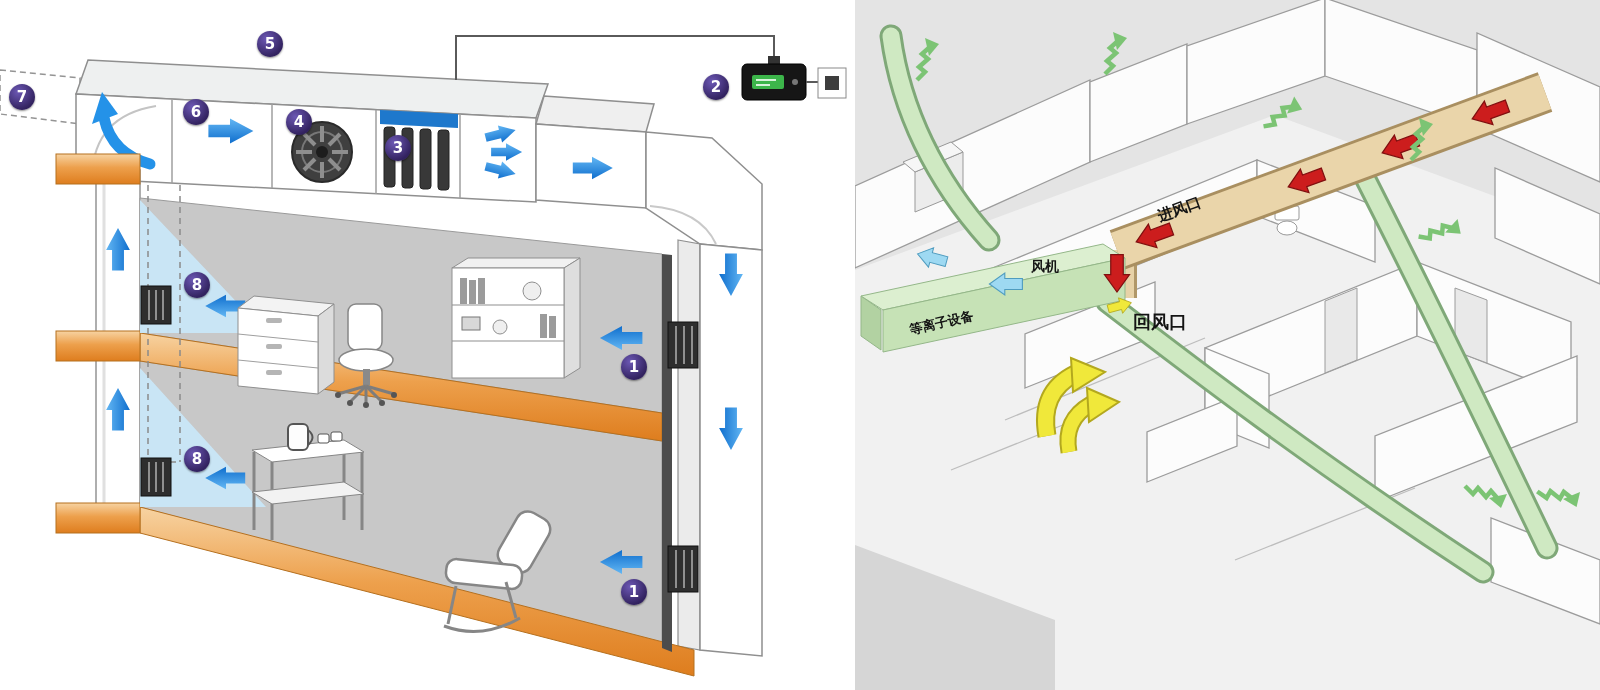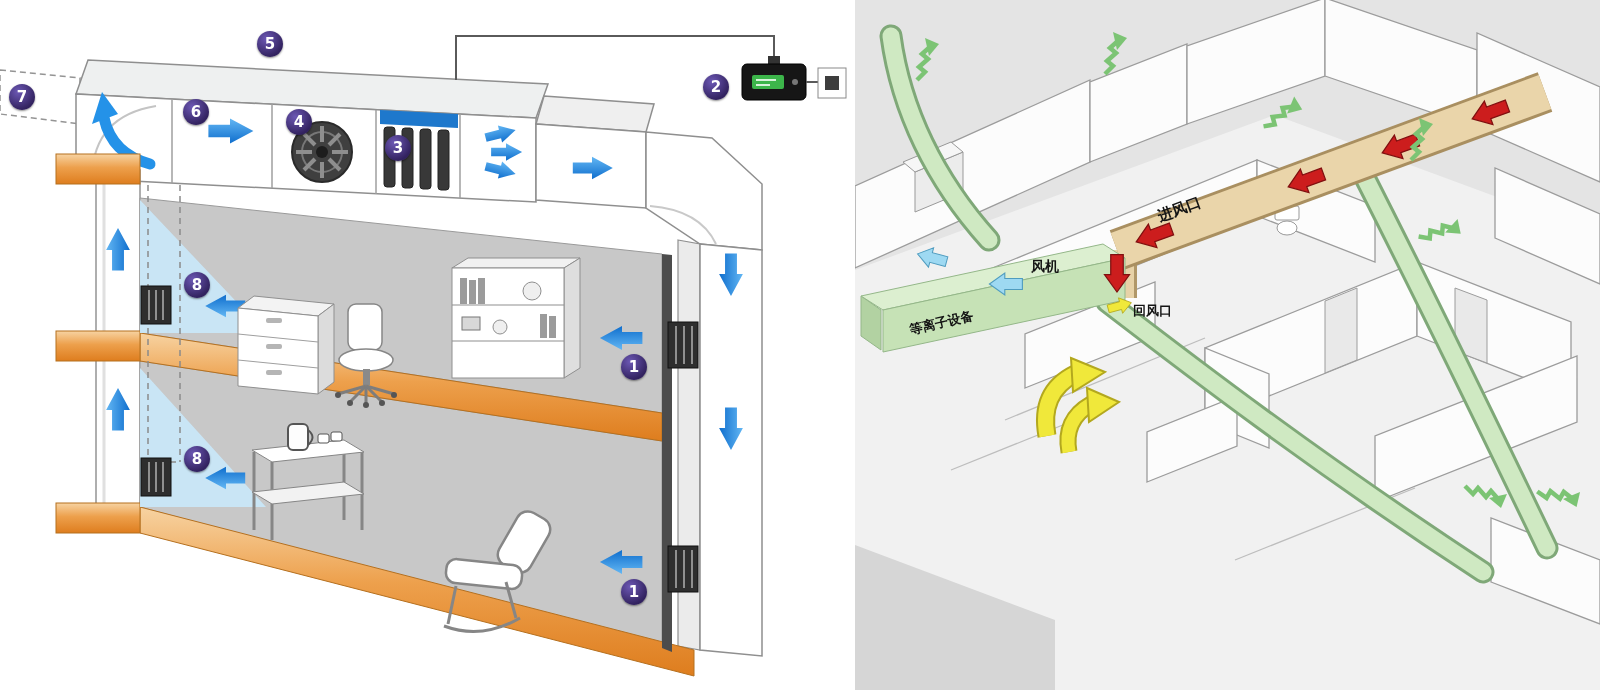--- a/index.html
+++ b/index.html
@@ -353,16 +353,16 @@
         <use href="#zz" transform="translate(420,110) rotate(35)"></use>
         <use href="#zz" transform="translate(556,140)"></use>
         <use href="#zz" transform="translate(580,225) rotate(55)"></use>
         <use href="#zz" transform="translate(630,486) rotate(90)"></use>
         <use href="#zz" transform="translate(702,488) rotate(80)"></use>
       </g>
     </svg>
 
     <div class="cn-label" style="left:302px;top:200px;transform:rotate(-20deg);font-size:15px;">进风口</div>
     <div class="cn-label" style="left:176px;top:258px;font-size:14px;">风机</div>
-    <div class="cn-label" style="left:278px;top:302px;font-size:13px;">回风口</div>
+    <div class="cn-label" style="left:278px;top:310px;font-size:18px;">回风口</div>
     <div class="cn-label" style="left:54px;top:314px;transform:rotate(-13deg);font-size:13px;">等离子设备</div>
   </div>
 </div>
 
 </body></html>

